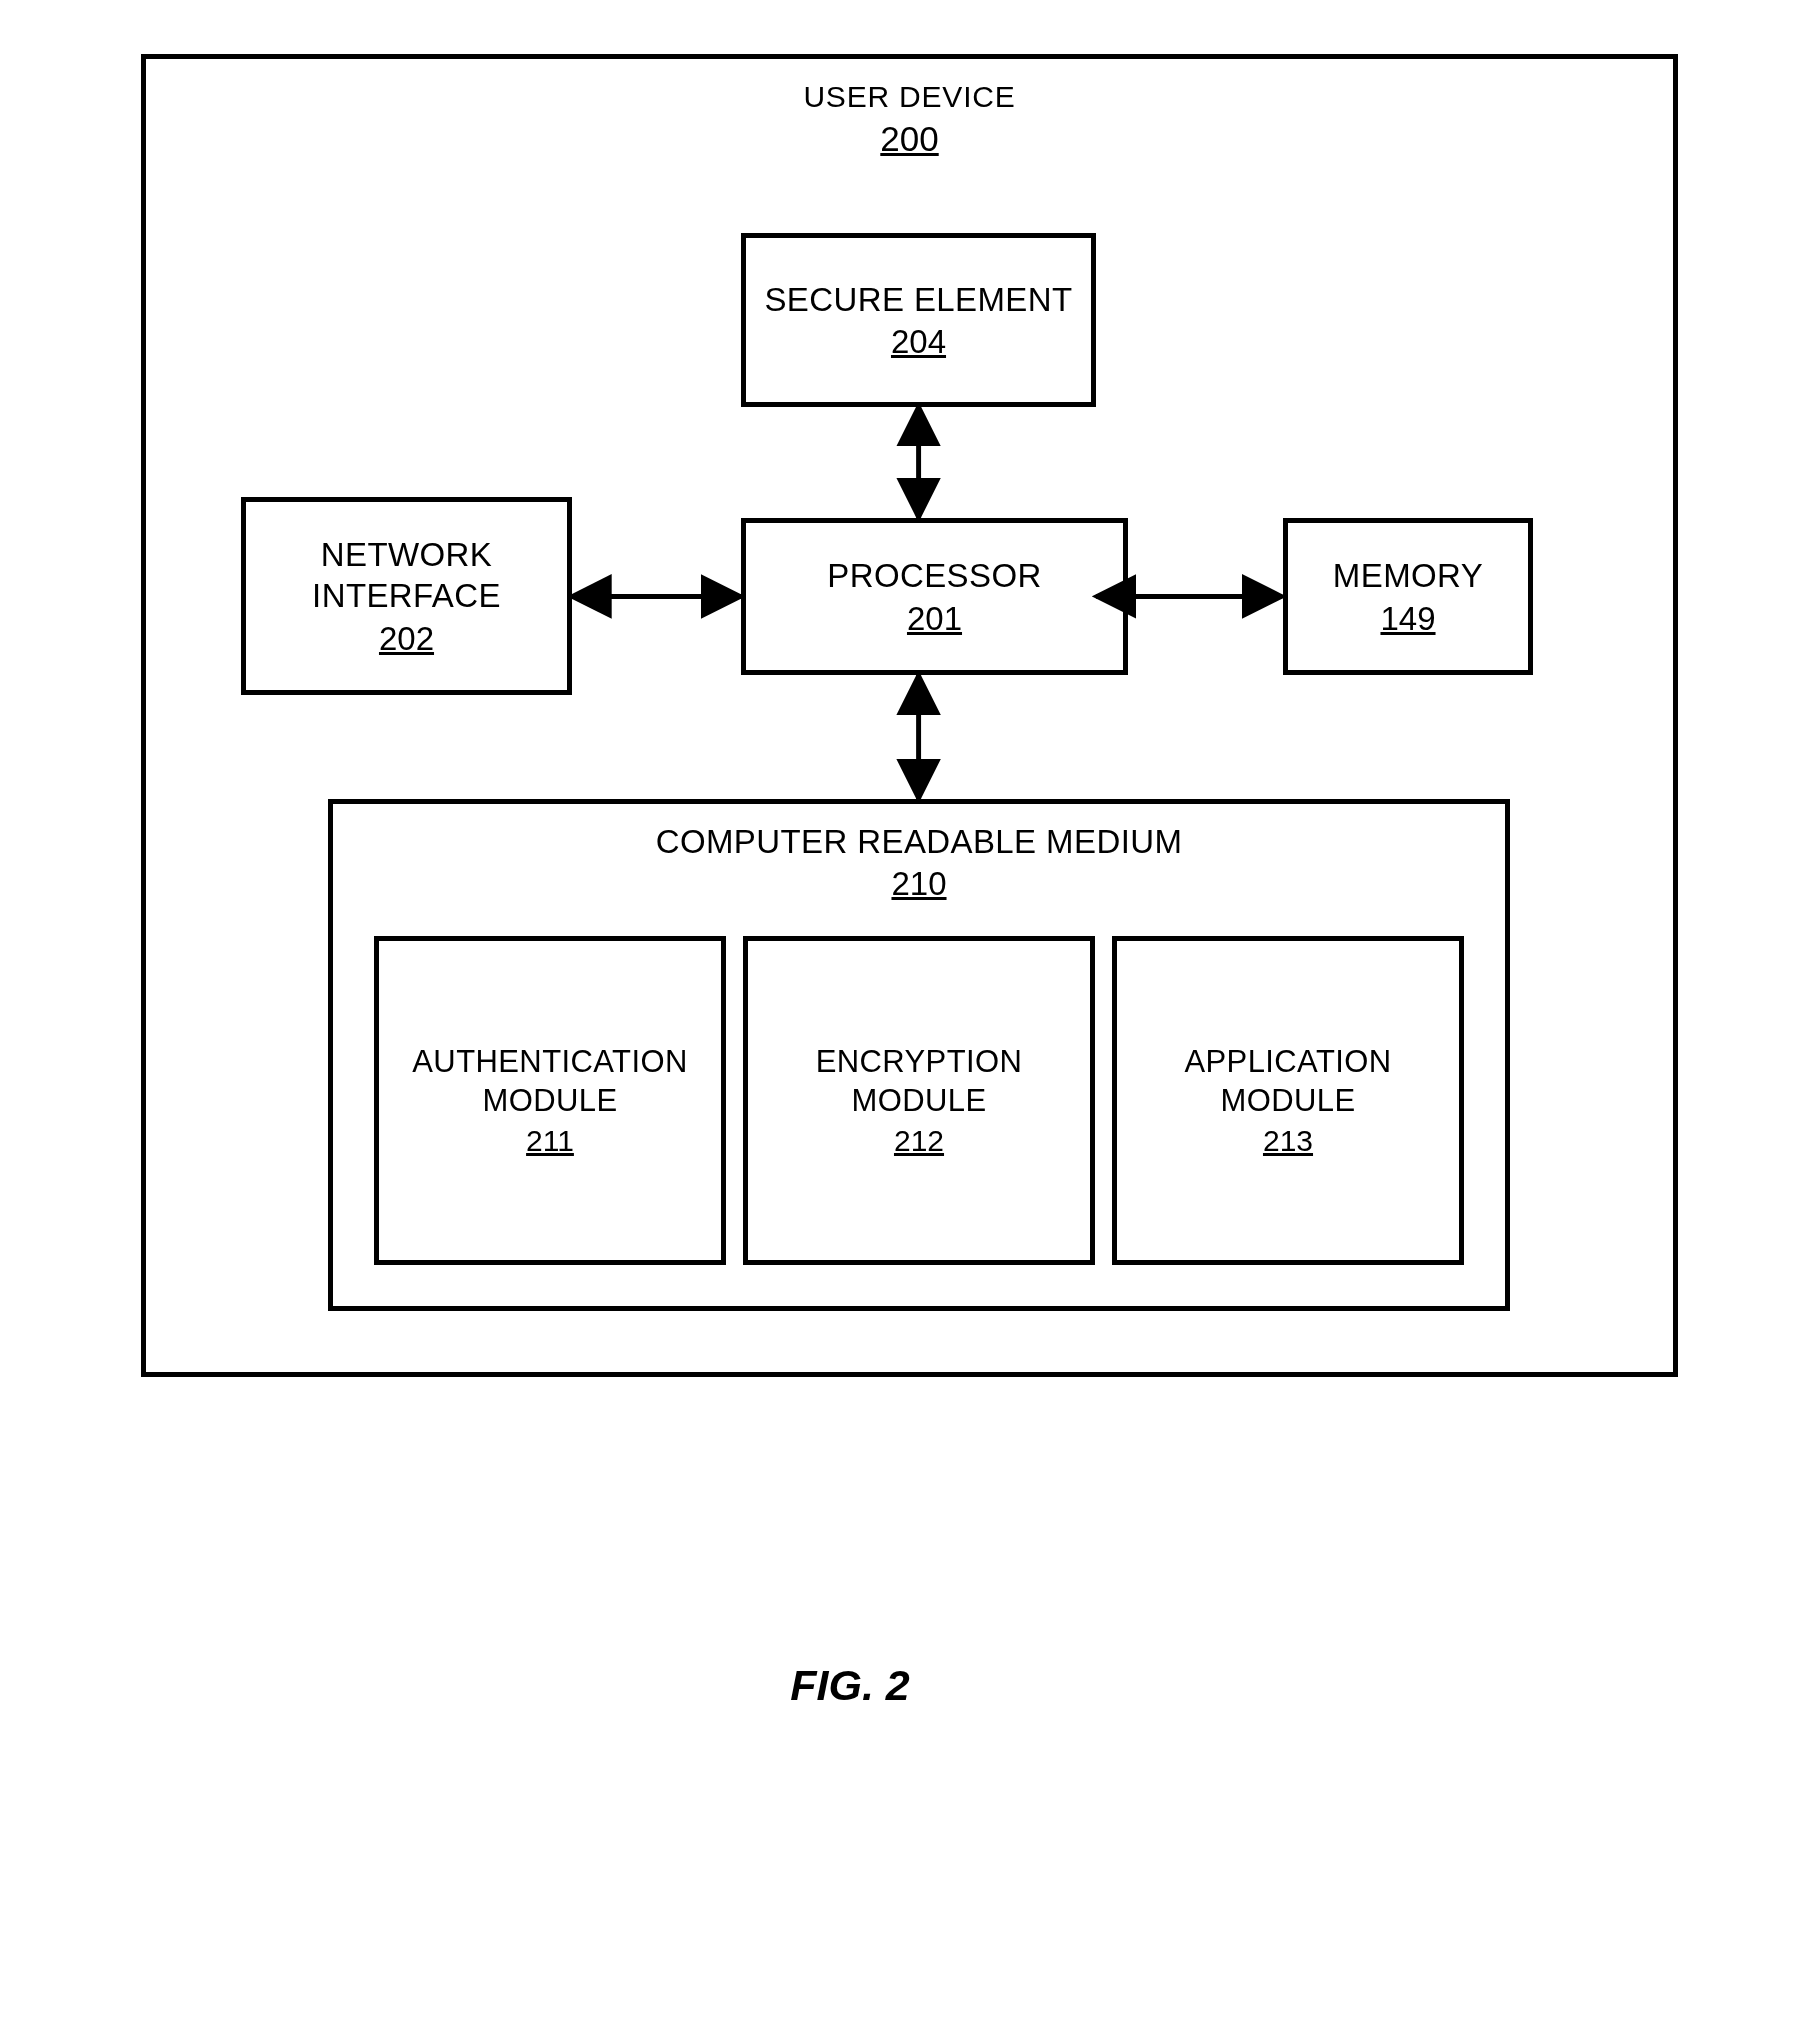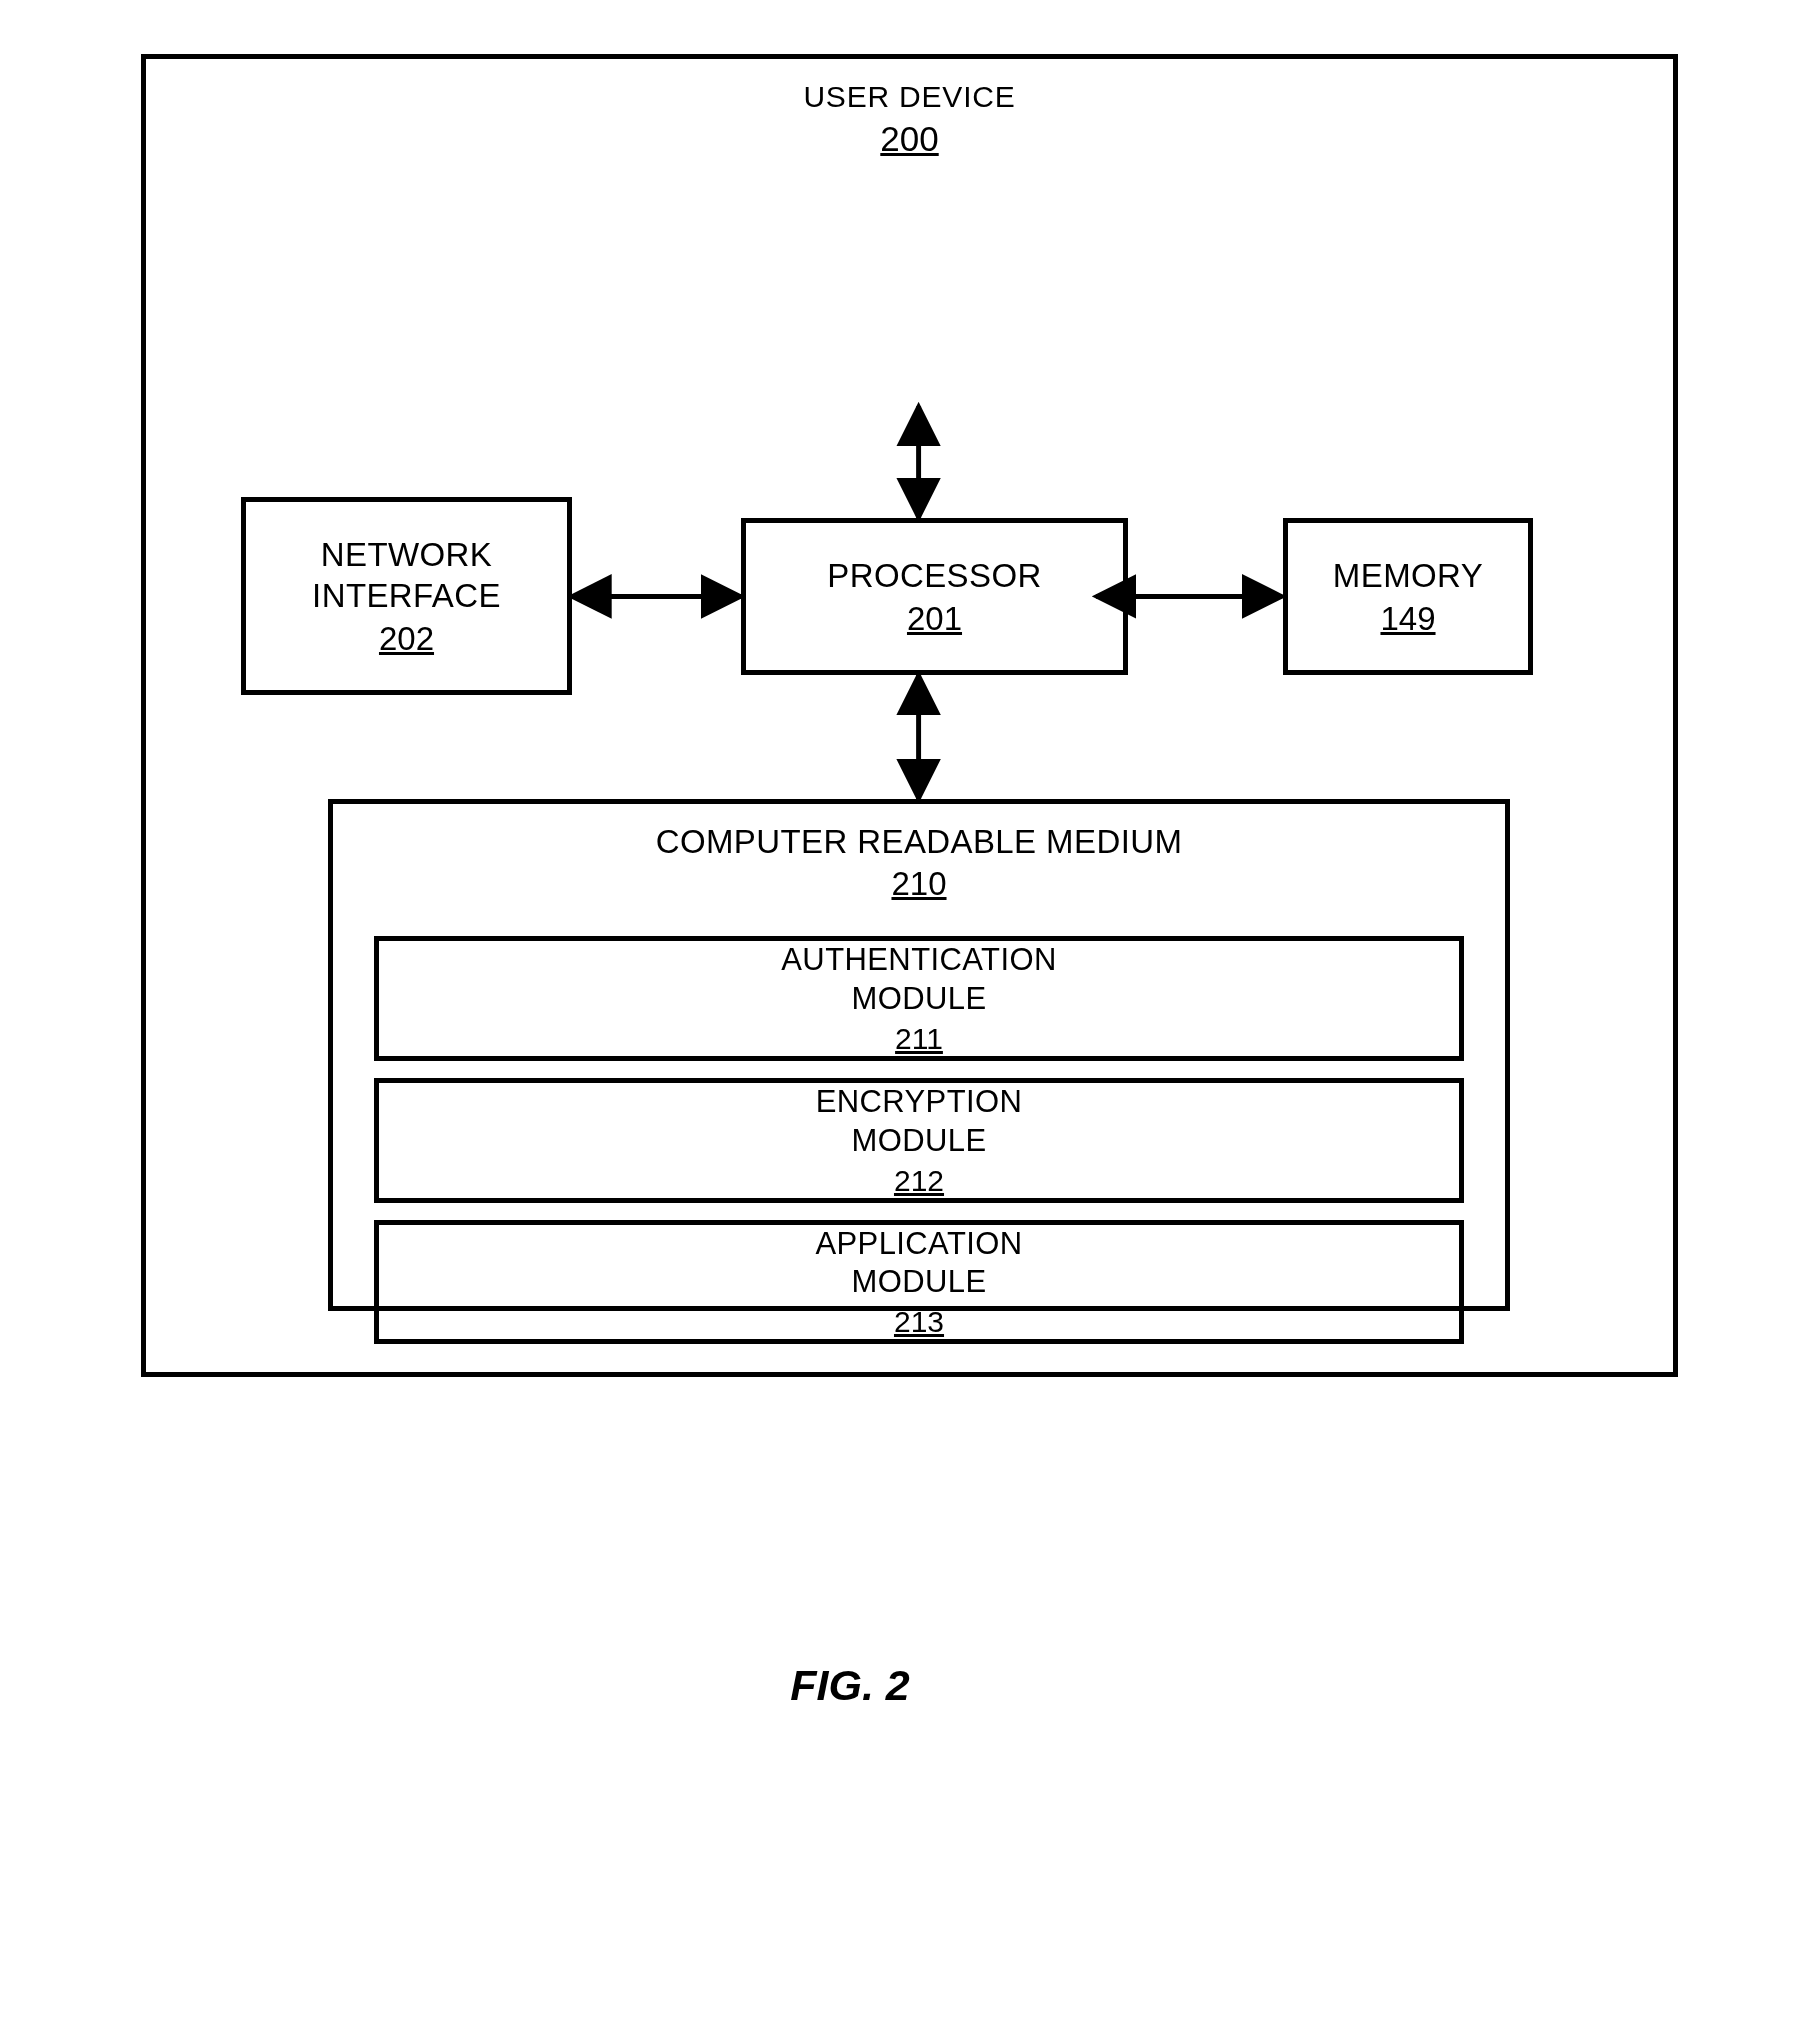--- a/index.html
+++ b/index.html
@@ -106,21 +106,20 @@
 #crm-title .num { font-size: 33px; text-decoration: underline; margin-top: 3.3px; }
 #crm-inner {
   position: absolute;
   left: 41px;
   right: 41px;
   top: 132px;
   bottom: 41px;
   display: flex;
   gap: 17px;
   justify-content: space-between;
-  flex-direction: column;
 }
 .mod {
   flex: 1;
   border: 5px solid #000;
   box-sizing: border-box;
   display: flex;
   flex-direction: column;
   align-items: center;
   justify-content: center;
   text-align: center;
@@ -150,20 +149,24 @@
 
 <div class="page">
 
   <div class="outer">
 
     <div class="title-block">
       <div class="t-label">USER DEVICE</div>
       <div class="t-num">200</div>
     </div>
 
+    <div id="secure" class="box">
+      <div class="lbl">SECURE ELEMENT</div>
+      <div class="num">204</div>
+    </div>
 
     <div id="processor" class="box">
       <div class="lbl">PROCESSOR</div>
       <div class="num">201</div>
     </div>
 
     <div id="netif" class="box">
       <div class="lbl">NETWORK</div>
       <div class="lbl">INTERFACE</div>
       <div class="num">202</div>

